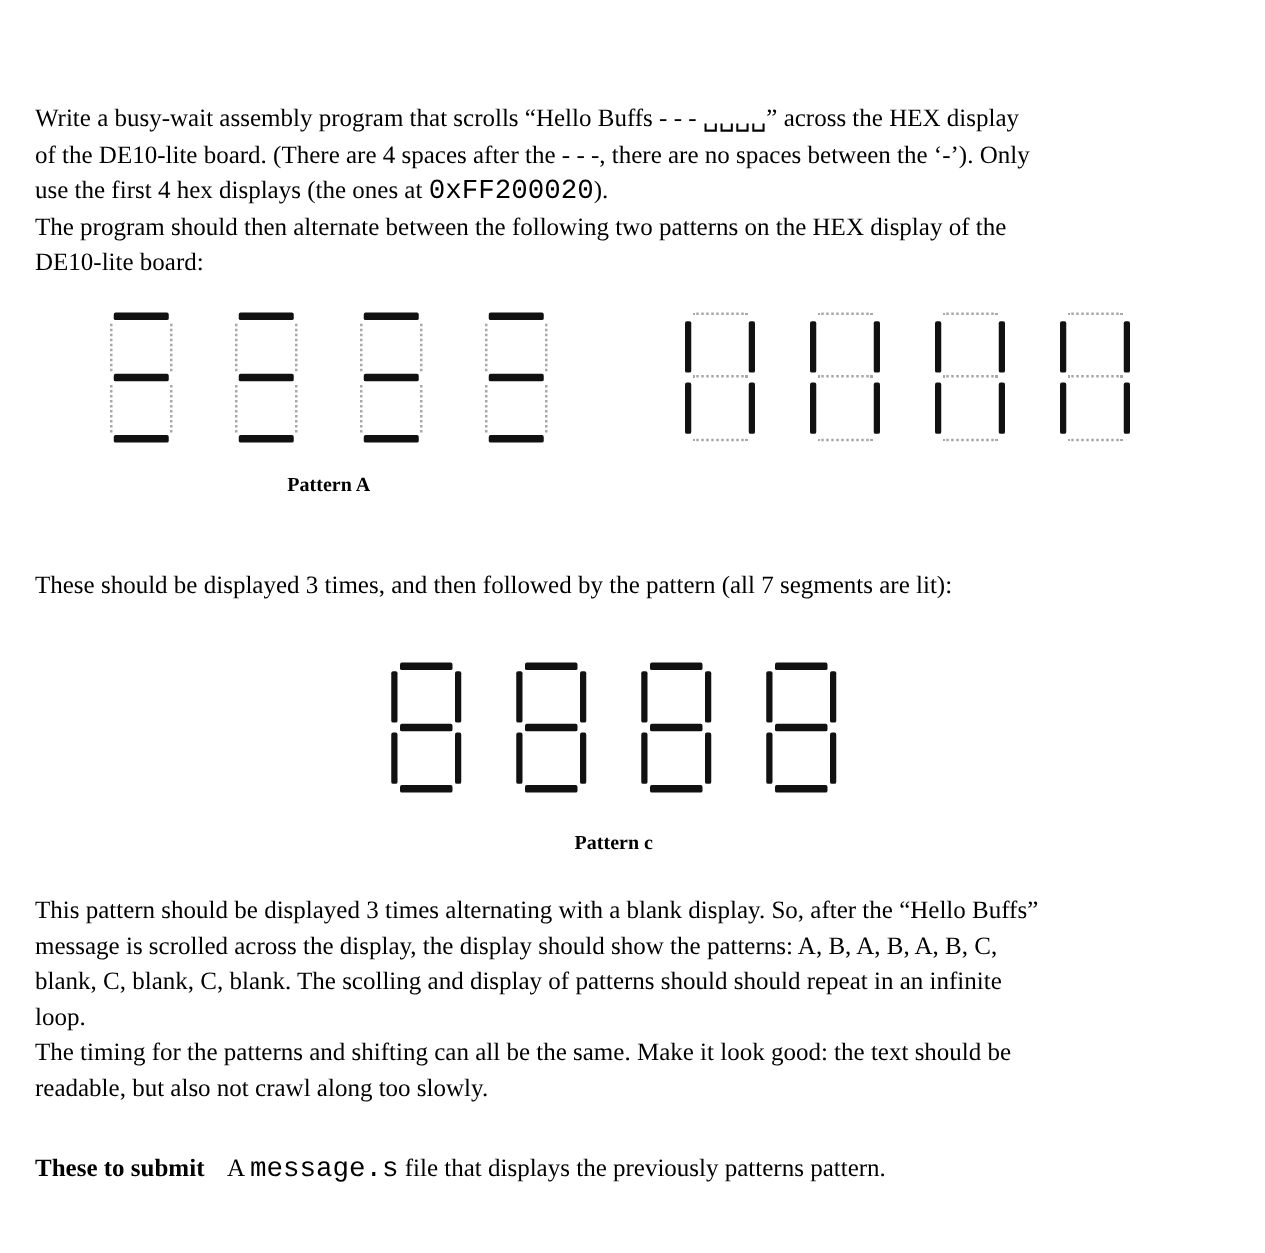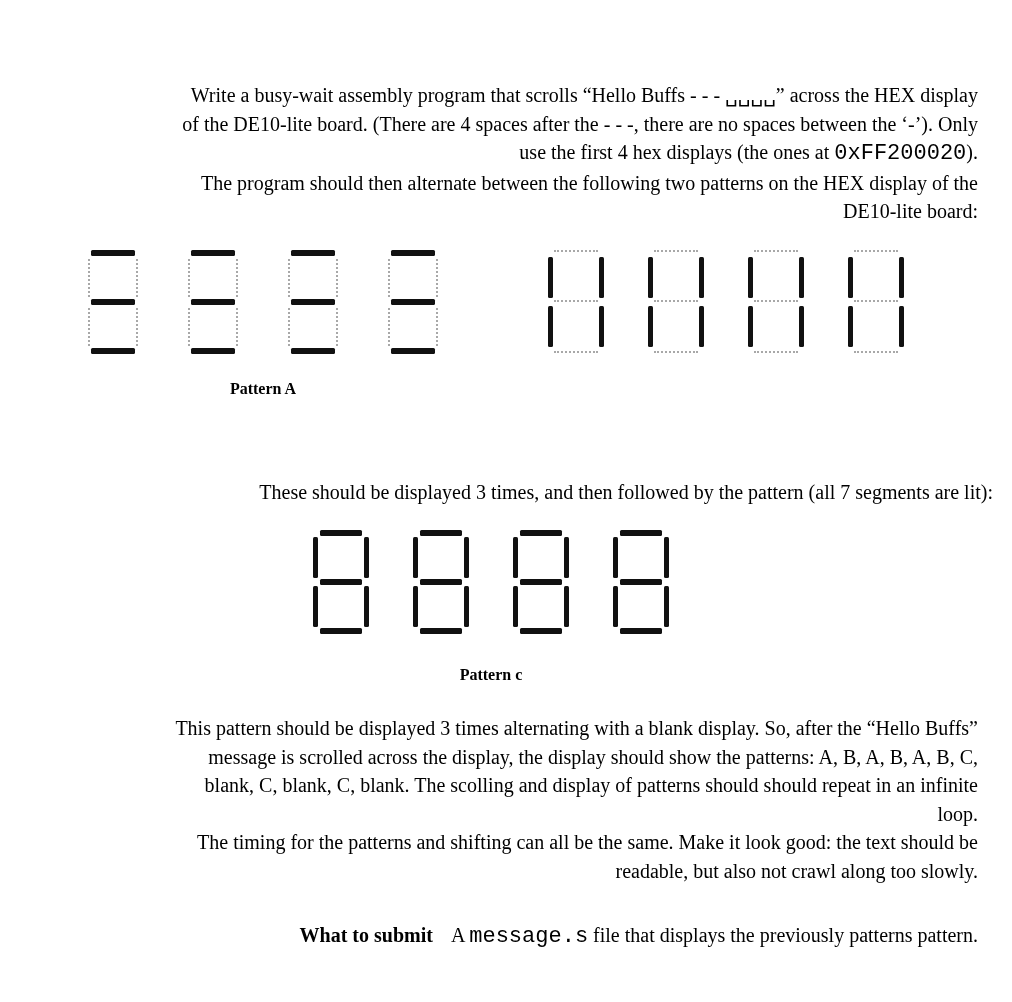--- a/index.html
+++ b/index.html
@@ -12,30 +12,30 @@
   .page { position: relative; width: 1012px; height: 1002px; background: #fff; }
 
   .title {
     position: absolute; left: 28px; top: 10px;
     font-size: 30px; font-weight: bold; line-height: 38px;
     font-family: "Liberation Serif", serif;
   }
 
   .para {
     position: absolute; left: 28px; width: 950px;
-    font-size: 20px; line-height: 28.5px; text-align: right;
+    font-size: 20px; line-height: 28.5px;
   }
   .lines { white-space: pre-line; }
   .mono {
     font-family: "Liberation Mono", "DejaVu Sans Mono", monospace;
     font-size: 22px;
   }
 
   #para-intro  { top: 81px;  }
-  #para-middle { top: 478px; margin-left: 15px; }
+  #para-middle { top: 454px; }
   #para-outro  { top: 714px; }
   #submit-line { top: 921px; }
 
   .submit-label { font-weight: bold; }
   .submit-pre { margin-left: 18px; }
 
   
   figure { margin: 0; padding: 0; position: absolute; display: block; }
   #fig-a { left: 88px;  top: 250px; width: 350px; }
   #fig-b { left: 548px; top: 250px; width: 356px; }
@@ -216,16 +216,16 @@
   </figure>
 
   <div class="para lines" id="para-outro">This pattern should be displayed 3 times alternating with a blank display. So, after the “Hello Buffs”
 message is scrolled across the display, the display should show the patterns: A, B, A, B, A, B, C,
 blank, C, blank, C, blank. The scolling and display of patterns should should repeat in an infinite
 loop.
 The timing for the patterns and shifting can all be the same. Make it look good: the text should be
 readable, but also not crawl along too slowly.</div>
 
   <div class="para" id="submit-line">
-    <span class="submit-label">What to submit</span><span class="submit-pre">A </span><span class="mono">message.s</span><span> file that displays the previously patterns pattern.</span>
+    <span class="submit-label">These to submit</span><span class="submit-pre">A </span><span class="mono">message.s</span><span> file that displays the previously patterns pattern.</span>
   </div>
 
 </div>
 
 </body></html>

